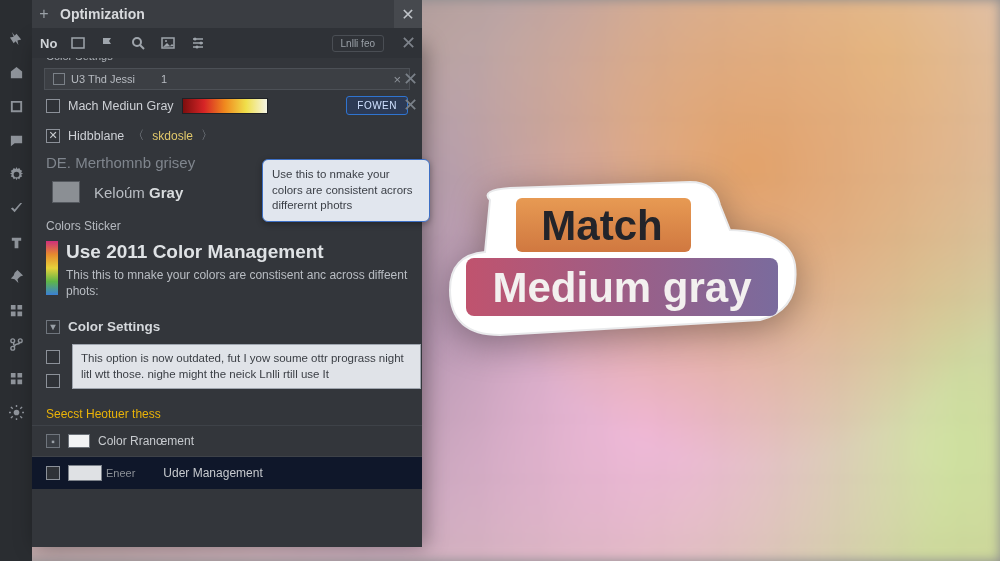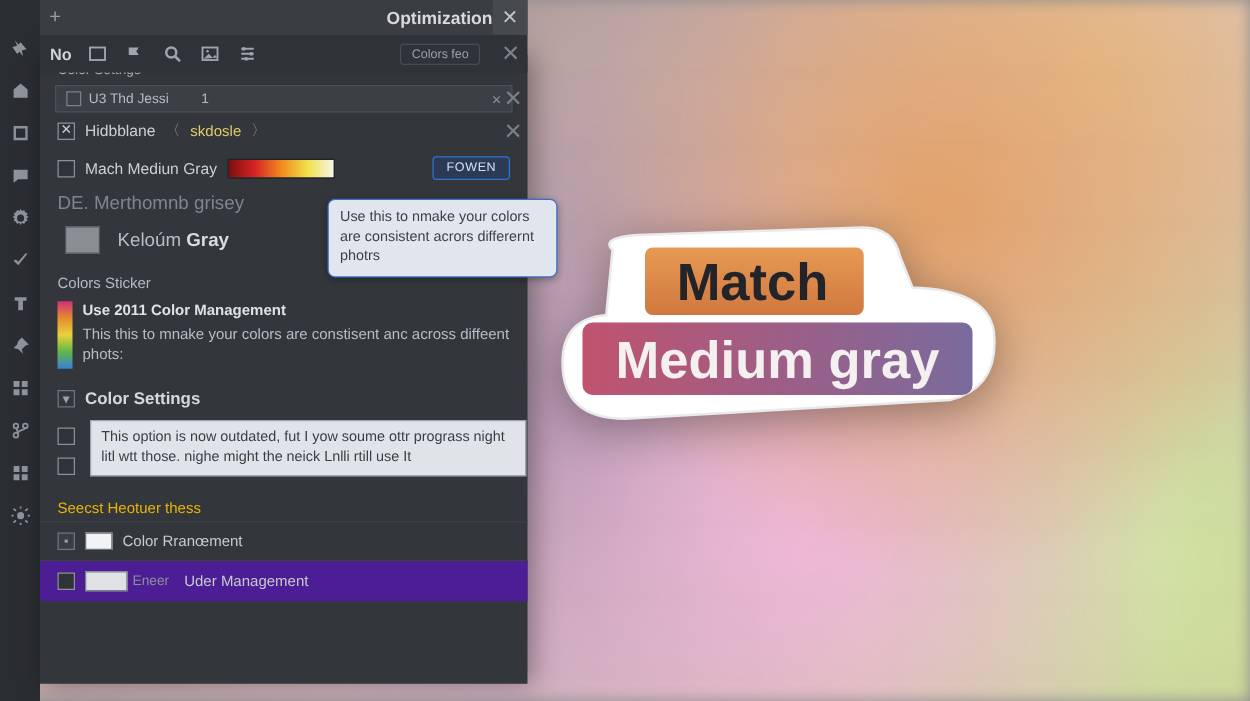--- a/index.html
+++ b/index.html
@@ -34,21 +34,21 @@
   }
   .rail .ic { width:16px; height:16px; color:#8f949b; display:flex; align-items:center; justify-content:center; cursor:pointer; }
   .rail .ic svg { width:15px; height:15px; fill:currentColor; }
 
   
   .maintab {
     position:absolute; left:32px; top:0; height:28px; width:390px;
     background:#3a3d42; display:flex; align-items:center; z-index:6;
   }
   .plus { width:24px; text-align:center; color:#9aa0a7; font-size:16px; cursor:pointer;}
-  .tabtitle { flex:1; color:#d7d9dc; font-size:14px; font-weight:600; padding-left:4px;text-align:right;}
+  .tabtitle { flex:1; color:#d7d9dc; font-size:14px; font-weight:600; padding-left:4px;}
   .closex { width:28px; height:28px; display:flex; align-items:center; justify-content:center;
     background:#46494e; color:#bfc3c8; font-size:16px; cursor:pointer;}
 
   
   .tbar {
     position:absolute; left:32px; top:28px; height:30px; width:390px;
     background:#2f3237; display:flex; align-items:center; gap:12px; padding:0 8px; z-index:6;
   }
   .tbar .lbl { color:#d0d3d7; font-size:13px; font-weight:700;}
   .tbar .ti { width:18px; height:18px; color:#9fa5ac; display:flex; align-items:center; justify-content:center; cursor:pointer;}
@@ -84,31 +84,31 @@
     background:linear-gradient(90deg,#7d0e0e,#d62426,#f08a1e,#f0df4a,#f5f5e6); cursor:pointer;}
   .fbtn{ border:1.5px solid #2f74d0; color:#cfe0ff; background:#2c3a55;
     font-size:10px; letter-spacing:.5px; padding:3px 10px; border-radius:3px; cursor:pointer;}
 
   .dim { color:#7f858d; font-size:15px; padding:4px 14px;}
   .graysw{ width:28px; height:22px; background:#8b8f94; border:1px solid #55595f; margin-right:6px;}
   .kglabel{ color:#b9bdc3; font-size:15px;}
   .kglabel b{ color:#d9dcde; font-weight:700;}
 
   .tooltip{
-    position:absolute; left:230px; top:115px; width:184px;
+    position:absolute; left:230px; top:115px; width:168px;
     background:#e1e6ee; border:1.5px solid #3d6fc4; border-radius:6px;
     color:#3b3f46; font-size:11.5px; line-height:1.35; padding:7px 9px;
     box-shadow:0 2px 6px rgba(0,0,0,.3); z-index:8;
   }
 
   .sechead{ padding:10px 14px 4px; color:#b5b9bf; font-size:12px;}
   .rainbow{ width:12px; height:54px; float:left; margin:4px 0 0 14px;
     background:linear-gradient(#d02f7b,#e68b2e,#e8d23a,#5fb648,#3a7fd6);}
   .cm-block{ padding:4px 14px 10px 34px; }
-  .cm-block .t1{ color:#dfe2e5; font-size:12px; font-weight:600; margin-bottom:4px;}
+  .cm-block .t1{ color:#dfe2e5; font-size:19px; font-weight:600; margin-bottom:4px;}
   .cm-block .t2{ color:#b9bdc3; font-size:12px; line-height:1.35;}
 
   .hsec { display:flex; align-items:center; gap:8px; padding:10px 14px 6px; color:#d5d8dc; font-size:13.5px; font-weight:600;}
   .chev{width:14px;height:14px;border:1px solid #6f757d; display:flex;align-items:center;justify-content:center; font-size:10px;color:#9aa0a7;}
 
   .notebox{
     margin:4px 1px 8px 40px; background:#e0e3e8; color:#3a3e44;
     border:1px solid #9fa5ae; padding:6px 8px; font-size:11.5px; line-height:1.35;
   }
   .cbcol{ position:absolute; left:14px; display:flex; flex-direction:column; gap:10px;}
@@ -221,51 +221,51 @@
       </svg>
     </span>
   <span class="ti">
       <svg viewBox="0 0 16 16">
         <path d="M3 4h10M3 8h10M3 12h10" stroke="currentColor" stroke-width="1.5"></path>
         <circle cx="5" cy="4" r="1.5"></circle>
         <circle cx="11" cy="8" r="1.5"></circle>
         <circle cx="7" cy="12" r="1.5"></circle>
       </svg>
     </span>
-  <span class="pill">Colors feo</span>
+  <span class="pill">Lnlli feo</span>
   <span class="xx">✕</span>
 </div>
 
 <div class="panel">
   <div style="position:absolute; left:44px; top:-38px; width:14px; height:14px; background:#cfd3d8; border-radius:50%;"></div>
 
   <div class="section-h">Color Settngs</div>
   <div class="subtab">
     <span class="miniic"></span>
     <span>U3 Thd Jessi</span>
     <span style="margin-left:20px">1</span>
     <span class="subtab-x">×</span>
   </div>
   <span class="floatx" style="top:24px">✕</span>
   <span class="floatx" style="top:50px">✕</span>
 
   <div class="row">
+    <span class="cb"></span>
+    <span class="optlabel">Mach Mediun Gray</span>
+    <span class="spectrum"></span>
+    <span style="flex:1"></span>
+    <span class="fbtn">FOWEN</span>
+  </div>
+
+  <div class="row">
     <span class="cb checked"></span>
     <span class="optlabel">Hidbblane</span>
     <span class="brak">〈</span>
     <span class="tag">skdosle</span>
     <span class="brak">〉</span>
-  </div>
-
-  <div class="row">
-    <span class="cb"></span>
-    <span class="optlabel">Mach Mediun Gray</span>
-    <span class="spectrum"></span>
-    <span style="flex:1"></span>
-    <span class="fbtn">FOWEN</span>
   </div>
 
   <div class="dim">DE.  Merthomnb grisey</div>
 
   <div class="row" style="padding-left:20px">
     <span class="graysw"></span>
     <span class="kglabel">
       <span>Keloúm</span> <b>Gray</b>
     </span>
   </div>
@@ -294,25 +294,25 @@
   </div>
 
   <div class="sechead" style="color:#eab308">Seecst Heotuer thess</div>
 
   <div class="thinrow">
     <span class="chev" style="background:#3a3e44">▪</span>
     <span class="whitebox"></span>
     <span>Color Rranœment</span>
   </div>
 
-  <div class="thinrow" style="background:#4c1d95">
+  <div class="thinrow" style="background:#0f172a">
     <span class="cb"></span>
     <span class="enbox"></span>
     <span style="font-size:11px;color:#8b9097;margin-left:-4px">Eneer</span>
-    <span style="margin-left:4px">Uder Management</span>
+    <span style="margin-left:20px">Uder Management</span>
   </div>
 </div>
 
 <svg class="sticker" width="380" height="190">
   <defs>
     <linearGradient id="g1" x1="0" y1="0" x2="0" y2="1">
       <stop offset="0" stop-color="#e79a53"></stop>
         <stop offset="1" stop-color="#d07840"></stop>
     </linearGradient>
     <linearGradient id="g2" x1="0" y1="0" x2="1" y2="0">

